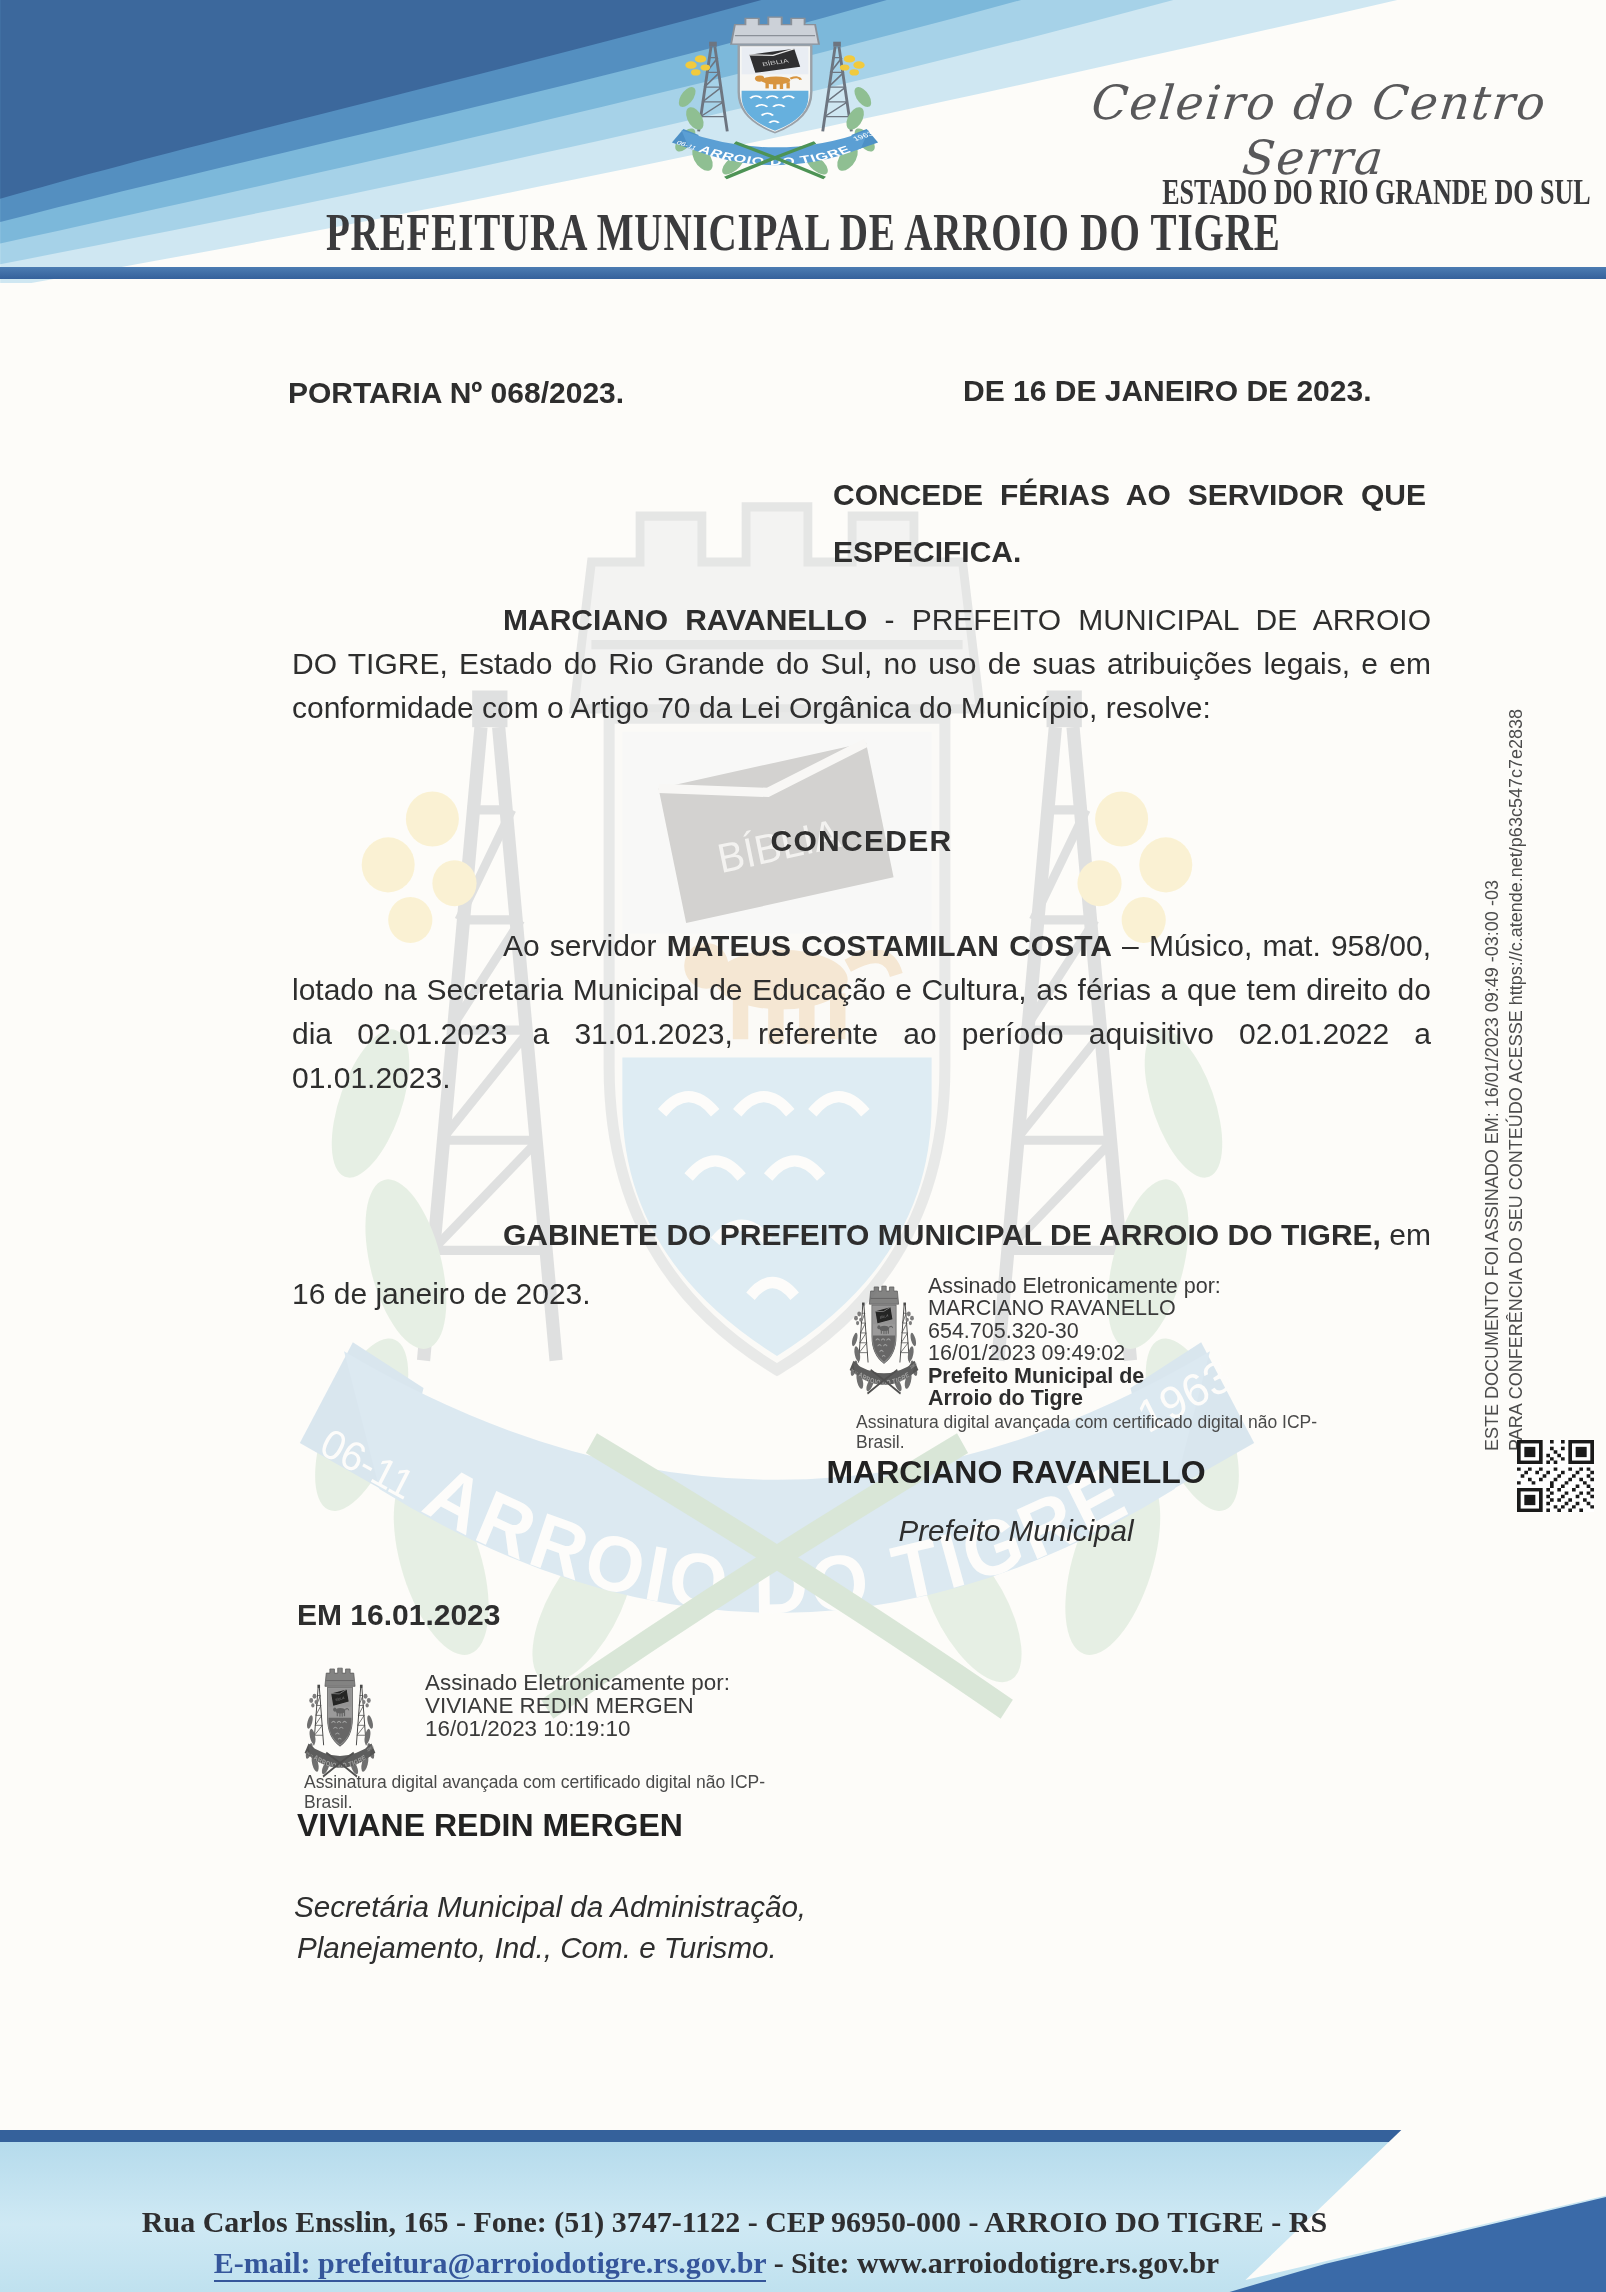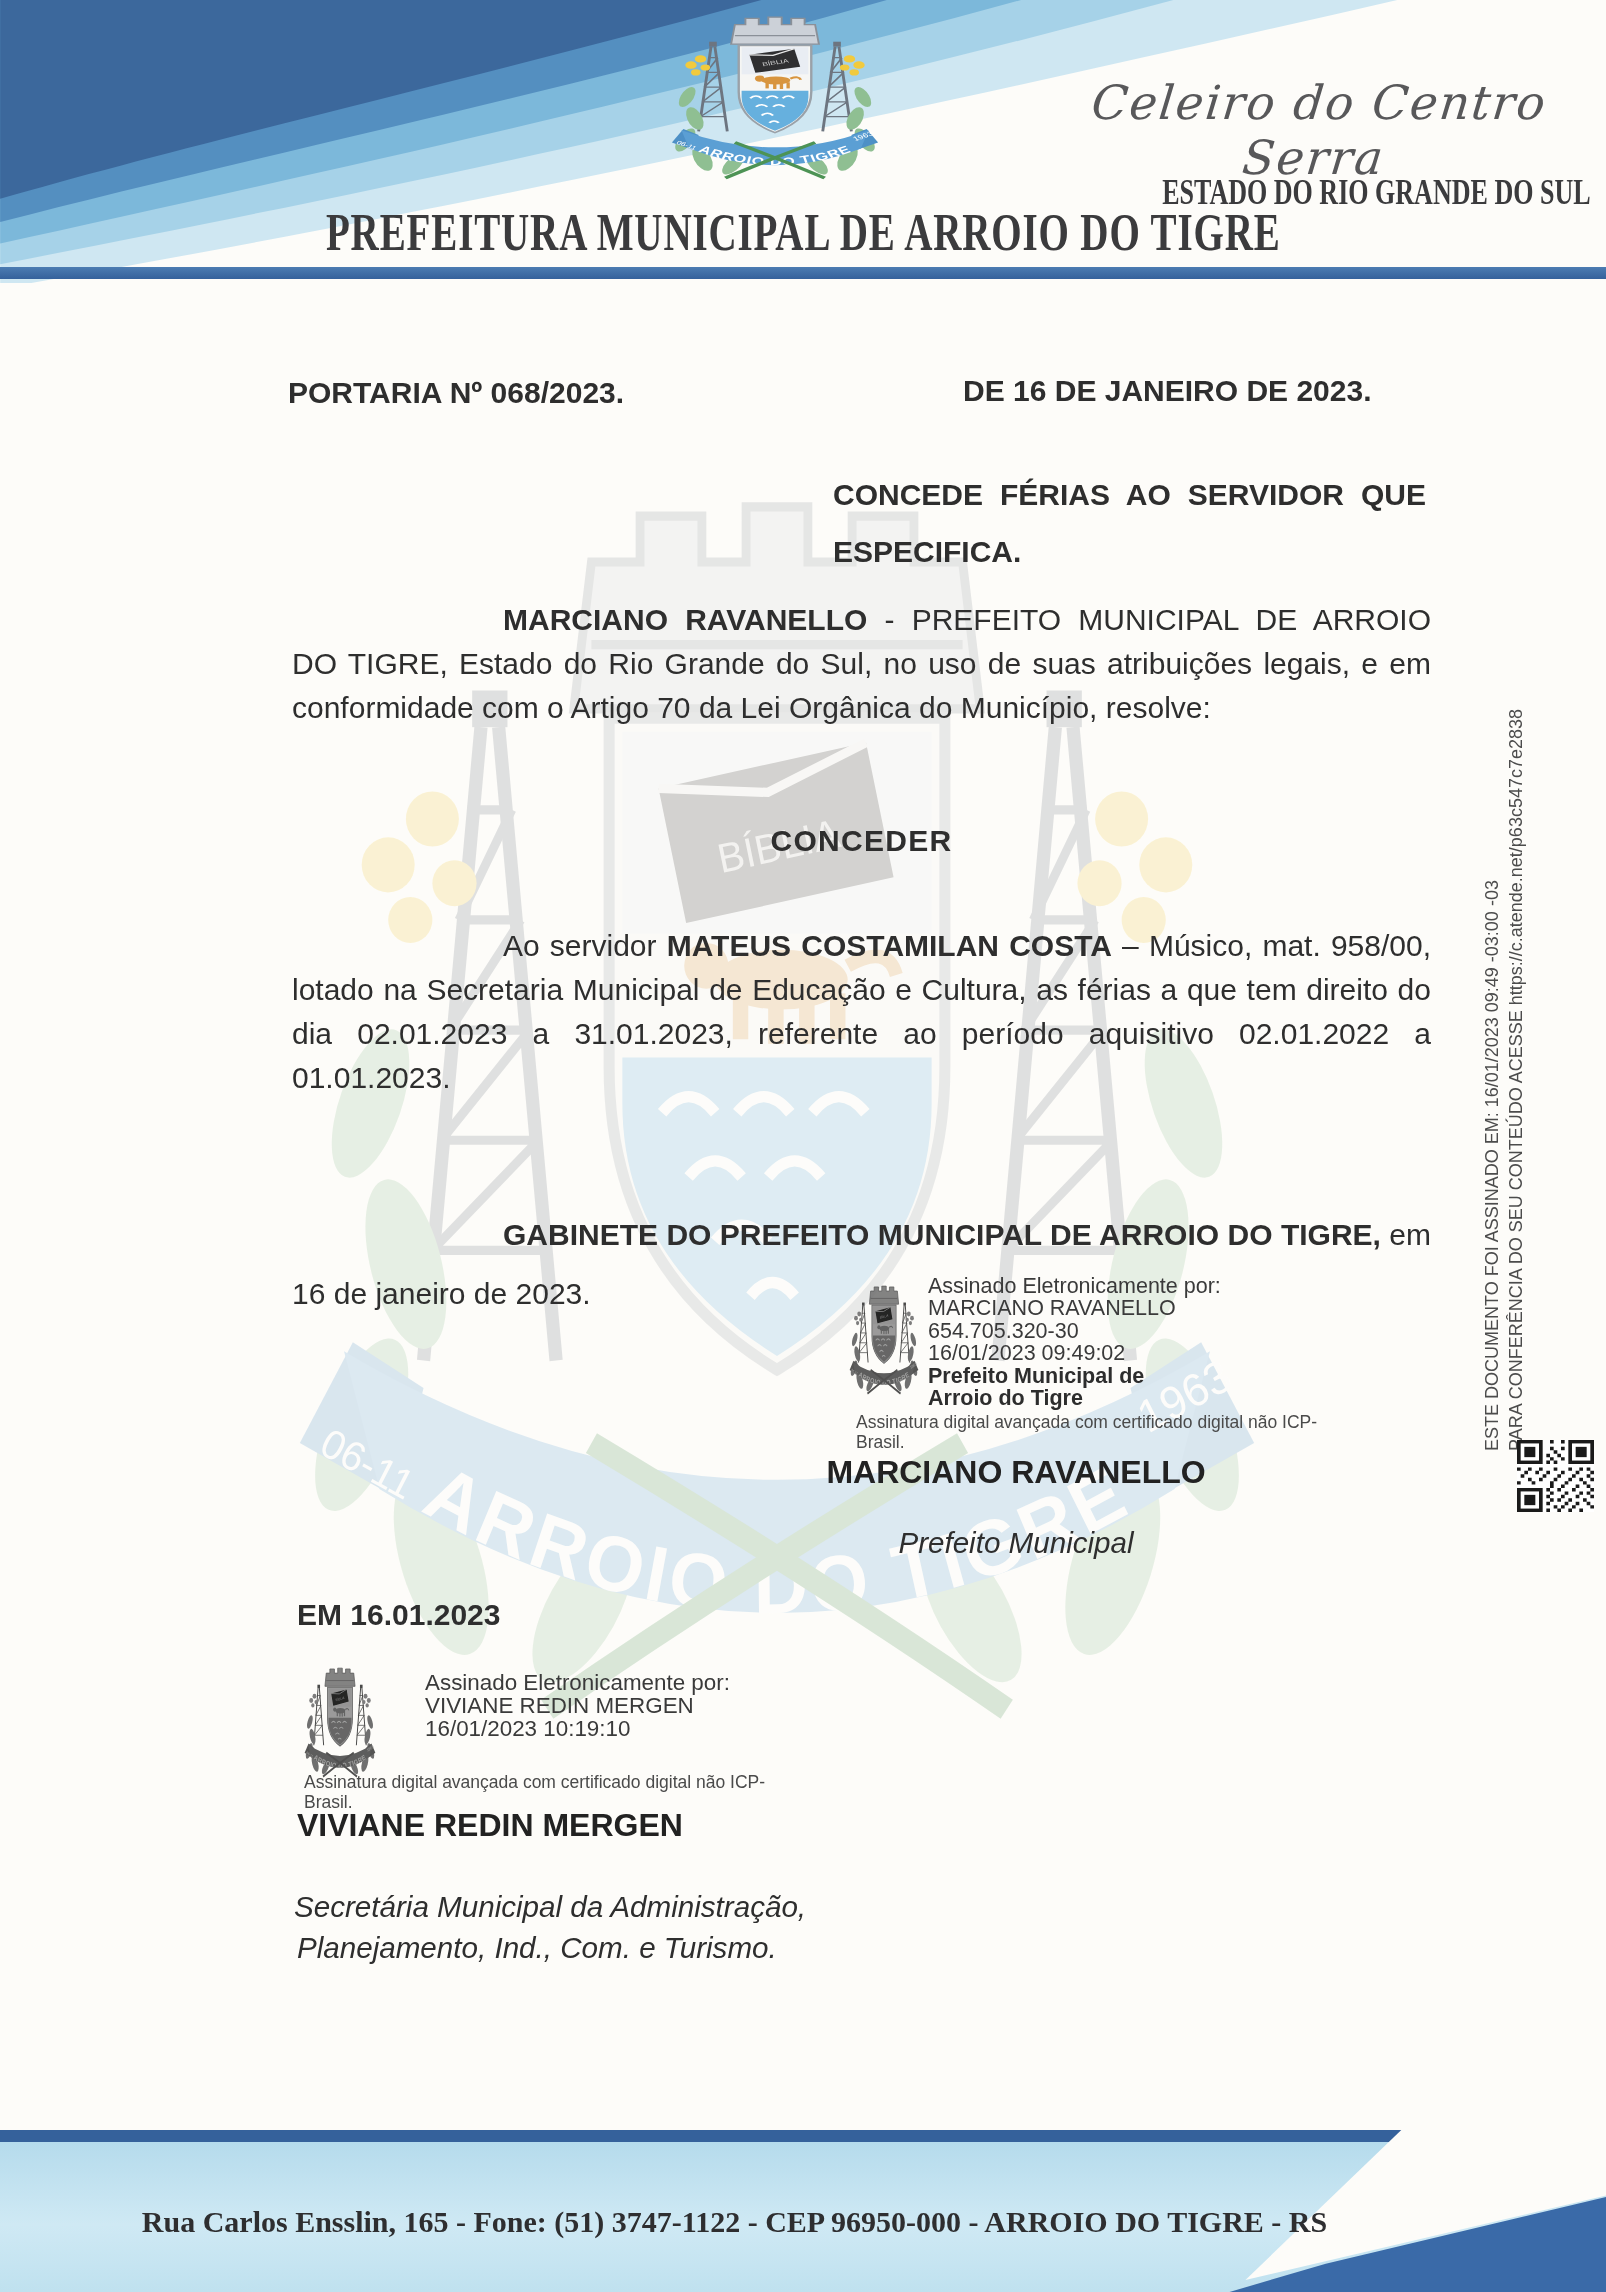--- a/index.html
+++ b/index.html
@@ -189,21 +189,21 @@
     <div>Assinado Eletronicamente por:</div>
     <div>MARCIANO RAVANELLO</div>
     <div>654.705.320-30</div>
     <div>16/01/2023 09:49:02</div>
     <div class="b">Prefeito Municipal de</div>
     <div class="b">Arroio do Tigre</div>
   </div>
   <div class="abs stamp-small" style="left:856px;top:1413px;width:502px;">Assinatura digital avançada com certificado digital não ICP-Brasil.</div>
 
   <div class="abs big-name" style="left:734px;top:1454px;width:564px;text-align:center;">MARCIANO RAVANELLO</div>
-  <div class="abs role-italic" style="left:734px;top:1514px;width:564px;text-align:center;margin-top:12px;">Prefeito Municipal</div>
+  <div class="abs role-italic" style="left:734px;top:1514px;width:564px;text-align:center;">Prefeito Municipal</div>
 
   <div class="abs line-bold" style="left:297px;top:1598px;">EM 16.01.2023</div>
 
   <svg class="abs stamp-crest" style="left:304px;top:1664px;" width="72" height="116" viewBox="0 0 220 280" preserveAspectRatio="none">
     <use href="#crest"></use>
   </svg>
   <div class="abs stamp-text" style="left:425px;top:1671px;font-size:22.4px;line-height:23px;">
     <div>Assinado Eletronicamente por:</div>
     <div>VIVIANE REDIN MERGEN</div>
     <div>16/01/2023 10:19:10</div>
@@ -233,15 +233,18 @@
         <rect x="8" y="64" width="12" height="12"></rect>
       <path d="M36,0h4v4h-4z M48,0h4v4h-4z M36,8h4v4h-4z M48,8h4v4h-4z M40,12h4v4h-4z M32,16h4v4h-4z M44,16h4v4h-4z M36,20h4v4h-4z M48,20h4v4h-4z M32,24h4v4h-4z M40,24h4v4h-4z M0,32h4v4h-4z M12,32h4v4h-4z M24,32h4v4h-4z M40,32h4v4h-4z M56,32h4v4h-4z M68,32h4v4h-4z M76,32h4v4h-4z M8,36h4v4h-4z M20,36h4v4h-4z M32,36h4v4h-4z M48,36h4v4h-4z M64,36h4v4h-4z M80,36h4v4h-4z M4,40h4v4h-4z M28,40h4v4h-4z M44,40h4v4h-4z M60,40h4v4h-4z M76,40h4v4h-4z M12,44h4v4h-4z M24,44h4v4h-4z M40,44h4v4h-4z M56,44h4v4h-4z M68,44h4v4h-4z M80,44h4v4h-4z M0,48h4v4h-4z M16,48h4v4h-4z M36,48h4v4h-4z M52,48h4v4h-4z M72,48h4v4h-4z M36,52h4v4h-4z M48,52h4v4h-4z M64,52h4v4h-4z M76,52h4v4h-4z M32,56h4v4h-4z M44,56h4v4h-4z M60,56h4v4h-4z M80,56h4v4h-4z M36,60h4v4h-4z M52,60h4v4h-4z M68,60h4v4h-4z M76,60h4v4h-4z M32,64h4v4h-4z M48,64h4v4h-4z M64,64h4v4h-4z M80,64h4v4h-4z M36,68h4v4h-4z M44,68h4v4h-4z M56,68h4v4h-4z M72,68h4v4h-4z M32,72h4v4h-4z M52,72h4v4h-4z M64,72h4v4h-4z M76,72h4v4h-4z M40,76h4v4h-4z M48,76h4v4h-4z M60,76h4v4h-4z M80,76h4v4h-4z M32,80h4v4h-4z M44,80h4v4h-4z M56,80h4v4h-4z M68,80h4v4h-4z"></path>
     </g>
   </svg>
 
   <div class="ftr-bar"></div>
   <div class="ftr-band"></div>
   <div class="ftr-white"></div>
   <div class="ftr-dark"></div>
   <div class="ftr-addr">Rua Carlos Ensslin, 165 - Fone: (51) 3747-1122 - CEP 96950-000 - ARROIO DO TIGRE - RS</div>
+  <div class="ftr-mail">
+    <span class="link-blue">E-mail: prefeitura@arroiodotigre.rs.gov.br</span><span> - Site: www.arroiodotigre.rs.gov.br</span>
+  </div>
 
 </div>
 
 
 </body></html>

